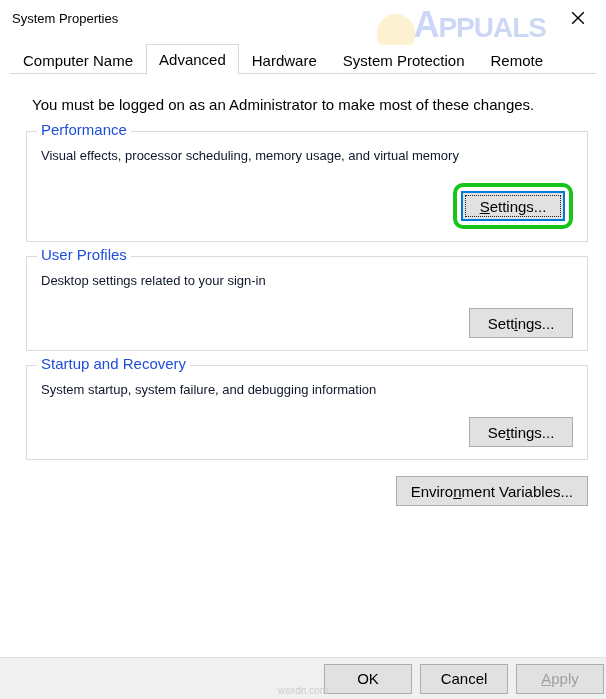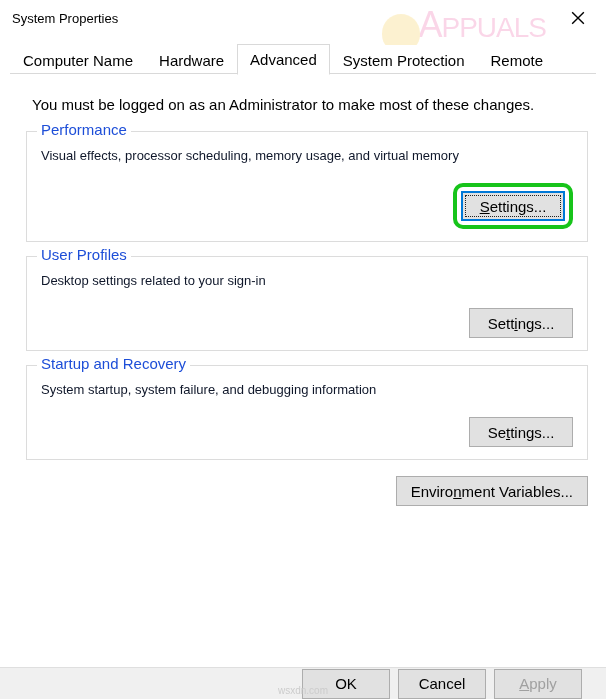--- a/index.html
+++ b/index.html
@@ -143,42 +143,42 @@
     }
     .env-row {
       display: flex;
       justify-content: flex-end;
       padding: 2px 0 0 0;
     }
     .env-row .win-button { min-width: 180px; }
     .bottom-bar {
       position: absolute;
       left: 0; right: 0; bottom: 0;
-      height: 32px;
+      height: 42px;
       background: #f0f0f0;
       border-top: 1px solid #dfdfdf;
       display: flex;
       justify-content: flex-end;
       align-items: center;
       gap: 8px;
-      padding: 0 24px;
+      padding: 0 2px;
     }
     .bottom-bar .win-button { min-width: 88px; }
     .watermark {
       position: absolute;
       top: 4px;
       right: 60px;
       opacity: 0.22;
       pointer-events: none;
       font-family: Arial, sans-serif;
     }
     .watermark-text{
       font-size: 36px;
-      font-weight: 400;
-      color:#ec4899;
+      font-weight: 700;
+      color:#1d4ed8;
       letter-spacing: -1px;
     }
     .watermark-icon{
       width:38px;height:38px;display:inline-block;vertical-align:middle;
       background:#f4c430;border-radius:50% 50% 45% 45%;
       position:relative;margin-right:-6px;
     }
     .footer-note{
       position:absolute;
       left:50%; bottom:3px;
@@ -201,22 +201,22 @@
   </div>
 </div>
 
 <div class="watermark">
   <span class="watermark-icon"></span>
   <span class="watermark-text">A<span style="font-size:28px">PPUALS</span></span>
 </div>
 
 <div class="tab-strip">
   <div class="tab">Computer Name</div>
+  <div class="tab active">Advanced</div>
   <div class="tab">Hardware</div>
-  <div class="tab active">Advanced</div>
   <div class="tab">System Protection</div>
   <div class="tab">Remote</div>
 </div>
 
 <div class="content">
   <div class="intro">You must be logged on as an Administrator to make most of these changes.</div>
 
   <div class="groupbox">
     <div class="legend">Performance</div>
     <div class="group-desc">Visual effects, processor scheduling, memory usage, and virtual memory</div>

